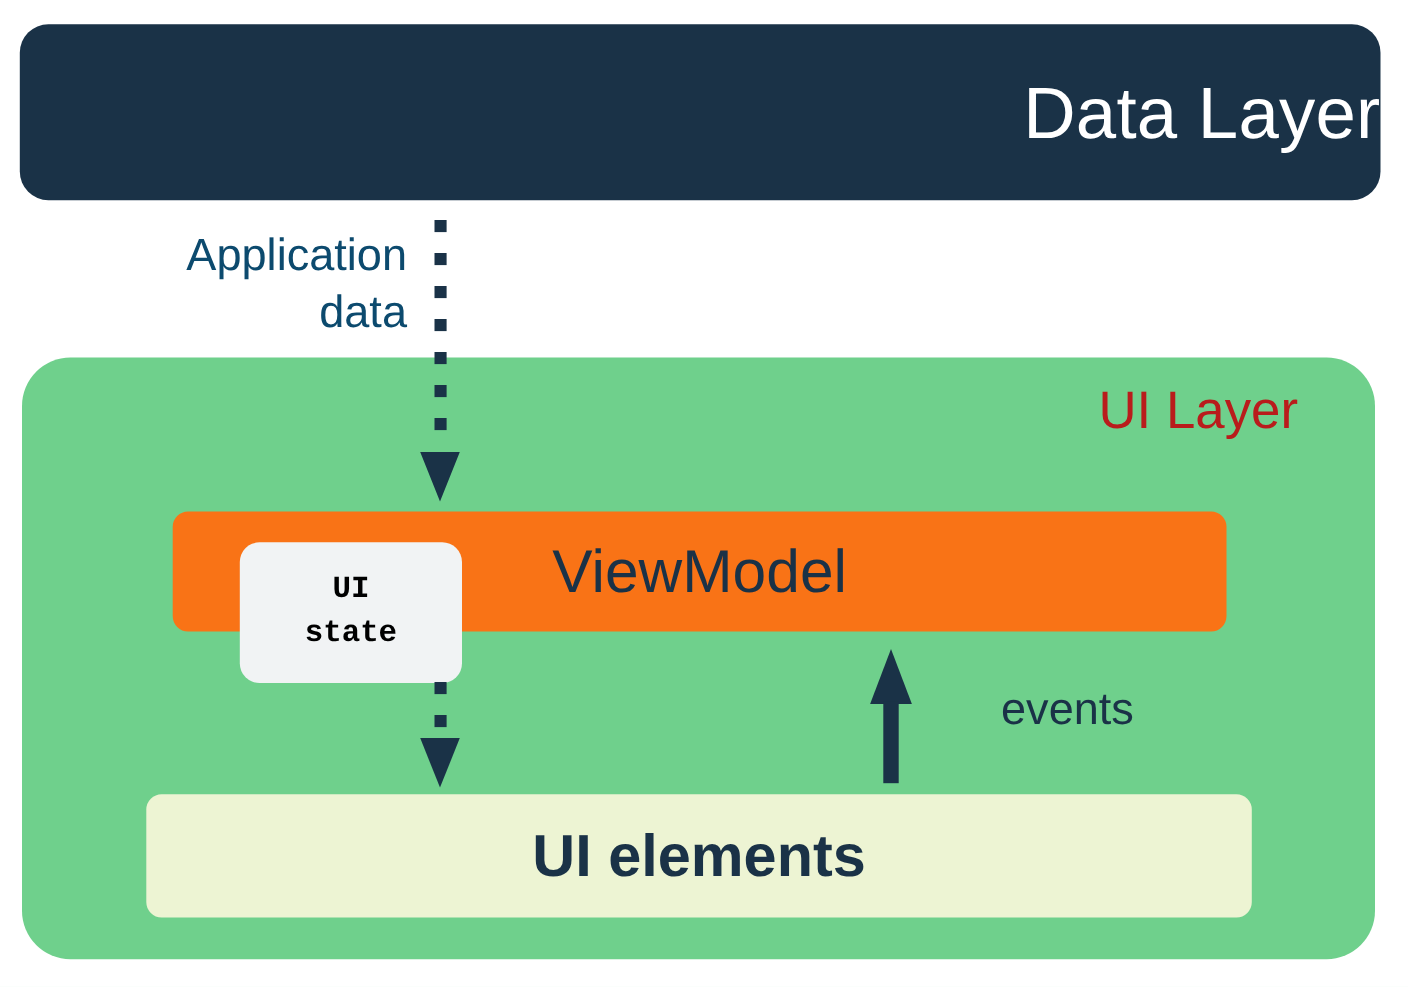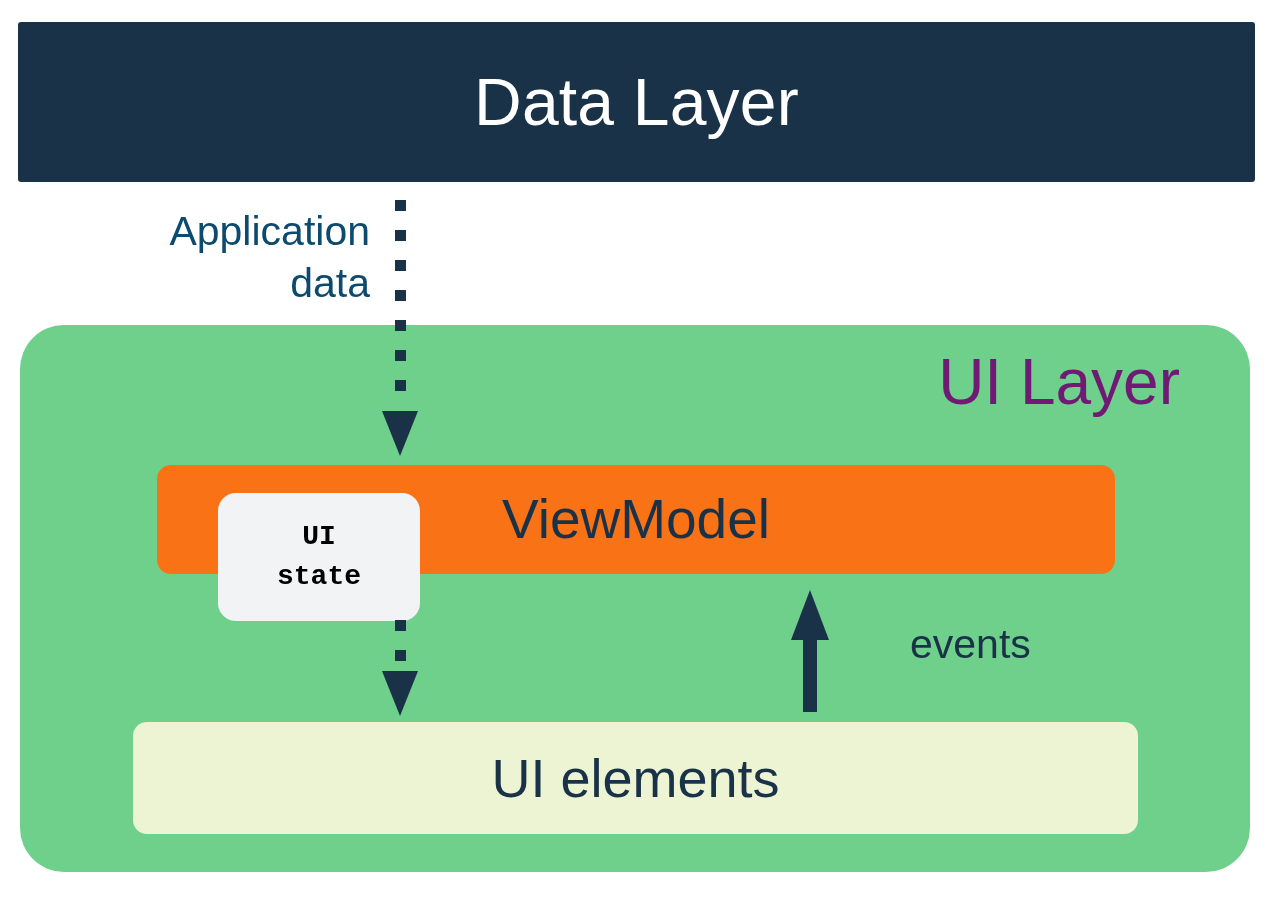--- a/index.html
+++ b/index.html
@@ -21,24 +21,24 @@
   }
 
   
   .data-layer {
     position: absolute;
     left: 18px;
     top: 22px;
     width: 1237px;
     height: 160px;
     background: #1a3247;
-    border-radius: 3px;
-    display: flex;
-    align-items: center;
-    justify-content: center;
+    border-radius: 26px;
+    display: flex;
+    align-items: center;
+    justify-content: flex-end;
   }
   .data-layer-title {
     color: #ffffff;
     font-size: 66px;
     line-height: 1;
     letter-spacing: 0.2px;
     font-weight: 400;
   }
 
   
@@ -62,22 +62,22 @@
     top: 325px;
     width: 1230px;
     height: 547px;
     background: #6fd08c;
     border-radius: 44px;
   }
   .ui-layer-title {
     position: absolute;
     right: 100px;
     top: 350px;
-    color: #701a75;
-    font-size: 64px;
+    color: #b91c1c;
+    font-size: 48px;
     line-height: 1;
     font-weight: 400;
   }
 
   
   .dotted-arrow-1 {
     position: absolute;
     left: 382px;
     top: 200px;
     width: 36px;
@@ -196,21 +196,21 @@
     background: #edf4d3;
     border-radius: 14px;
     display: flex;
     align-items: center;
     justify-content: center;
   }
   .ui-elements-label {
     color: #1a3247;
     font-size: 54px;
     line-height: 1;
-    font-weight: 400;
+    font-weight: 700;
   }
 </style>
 </head>
 <body>
 
 <div id="canvas">
 
   <div class="data-layer">
     <span class="data-layer-title">Data Layer</span>
   </div>

